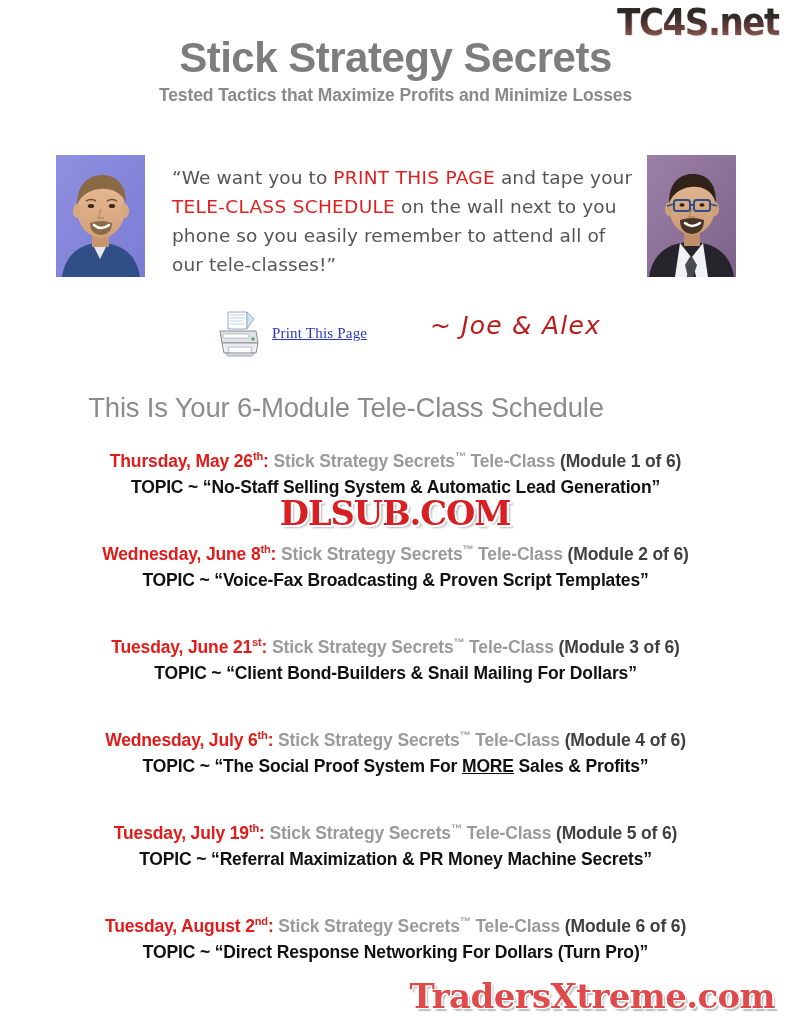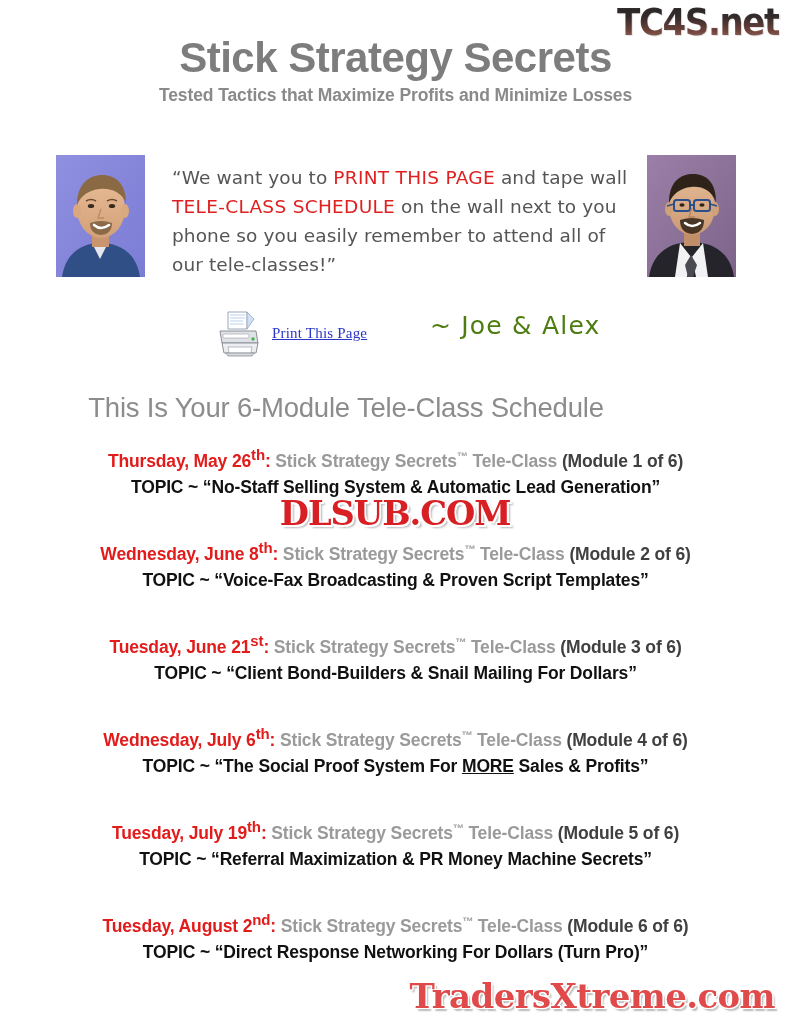--- a/index.html
+++ b/index.html
@@ -121,23 +121,24 @@
     text-decoration: underline;
     letter-spacing: 0.2px;
     white-space: nowrap;
   }
   .signature {
     position: absolute;
     left: 430px;
     top: 6px;
     font-family: "DejaVu Sans", sans-serif;
     font-size: 25px;
-    color: #4d7c0f;
+    color: #b91c1c;
     letter-spacing: 1.2px;
     white-space: nowrap;
+    font-style: italic;
   }
 
   
   .schedule-heading {
     position: absolute;
     top: 392px;
     left: 0;
     width: 692px;
     text-align: center;
     font-size: 27.5px;
@@ -161,21 +162,21 @@
 
   .module-line1 {
     font-size: 17.5px;
     font-weight: bold;
     line-height: 24px;
     white-space: nowrap;
     letter-spacing: -0.15px;
   }
   .mod-date { color: #e21b1b; }
   .mod-sup {
-    font-size: 15px;
+    font-size: 11px;
     vertical-align: super;
     line-height: 0;
   }
   .mod-colon { color: #e21b1b; }
   .mod-mid {
     color: #9a9a9a;
     font-weight: bold;
   }
   .mod-tm {
     font-size: 11px;
@@ -290,21 +291,21 @@
       <path d="M51 46 Q56 43 61 46" stroke="#6b4f32" stroke-width="1.6" fill="none"></path>
 
       <path d="M45 54 L42 63 L48 63" stroke="#b98c66" stroke-width="1.4" fill="none"></path>
 
       <path d="M34 68 Q45 64 56 68 Q56 79 45 80 Q34 79 34 68 Z" fill="#7d5f3e" opacity="0.85"></path>
       <path d="M38 70 Q45 76 53 70" stroke="#ffffff" stroke-width="2.6" fill="none" stroke-linecap="round"></path>
     </svg>
   </div>
 
   <div class="quote-text">
-    <span>“We want you to </span><span class="hl">PRINT THIS PAGE</span><span> and tape wall </span><span class="hl">TELE-CLASS SCHEDULE</span><span> on the wall next to you phone so you easily remember to attend all of our tele-classes!”</span>
+    <span>“We want you to </span><span class="hl">PRINT THIS PAGE</span><span> and tape your </span><span class="hl">TELE-CLASS SCHEDULE</span><span> on the wall next to you phone so you easily remember to attend all of our tele-classes!”</span>
   </div>
 
   <div class="portrait right">
     <svg viewBox="0 0 89 122" preserveAspectRatio="none">
       <defs>
         <linearGradient id="bgR" x1="0" y1="0" x2="1" y2="1">
           <stop offset="0%" stop-color="#9b7fa8"></stop>
           <stop offset="100%" stop-color="#7d6389"></stop>
         </linearGradient>
         <linearGradient id="skinR" x1="0" y1="0" x2="0" y2="1">

